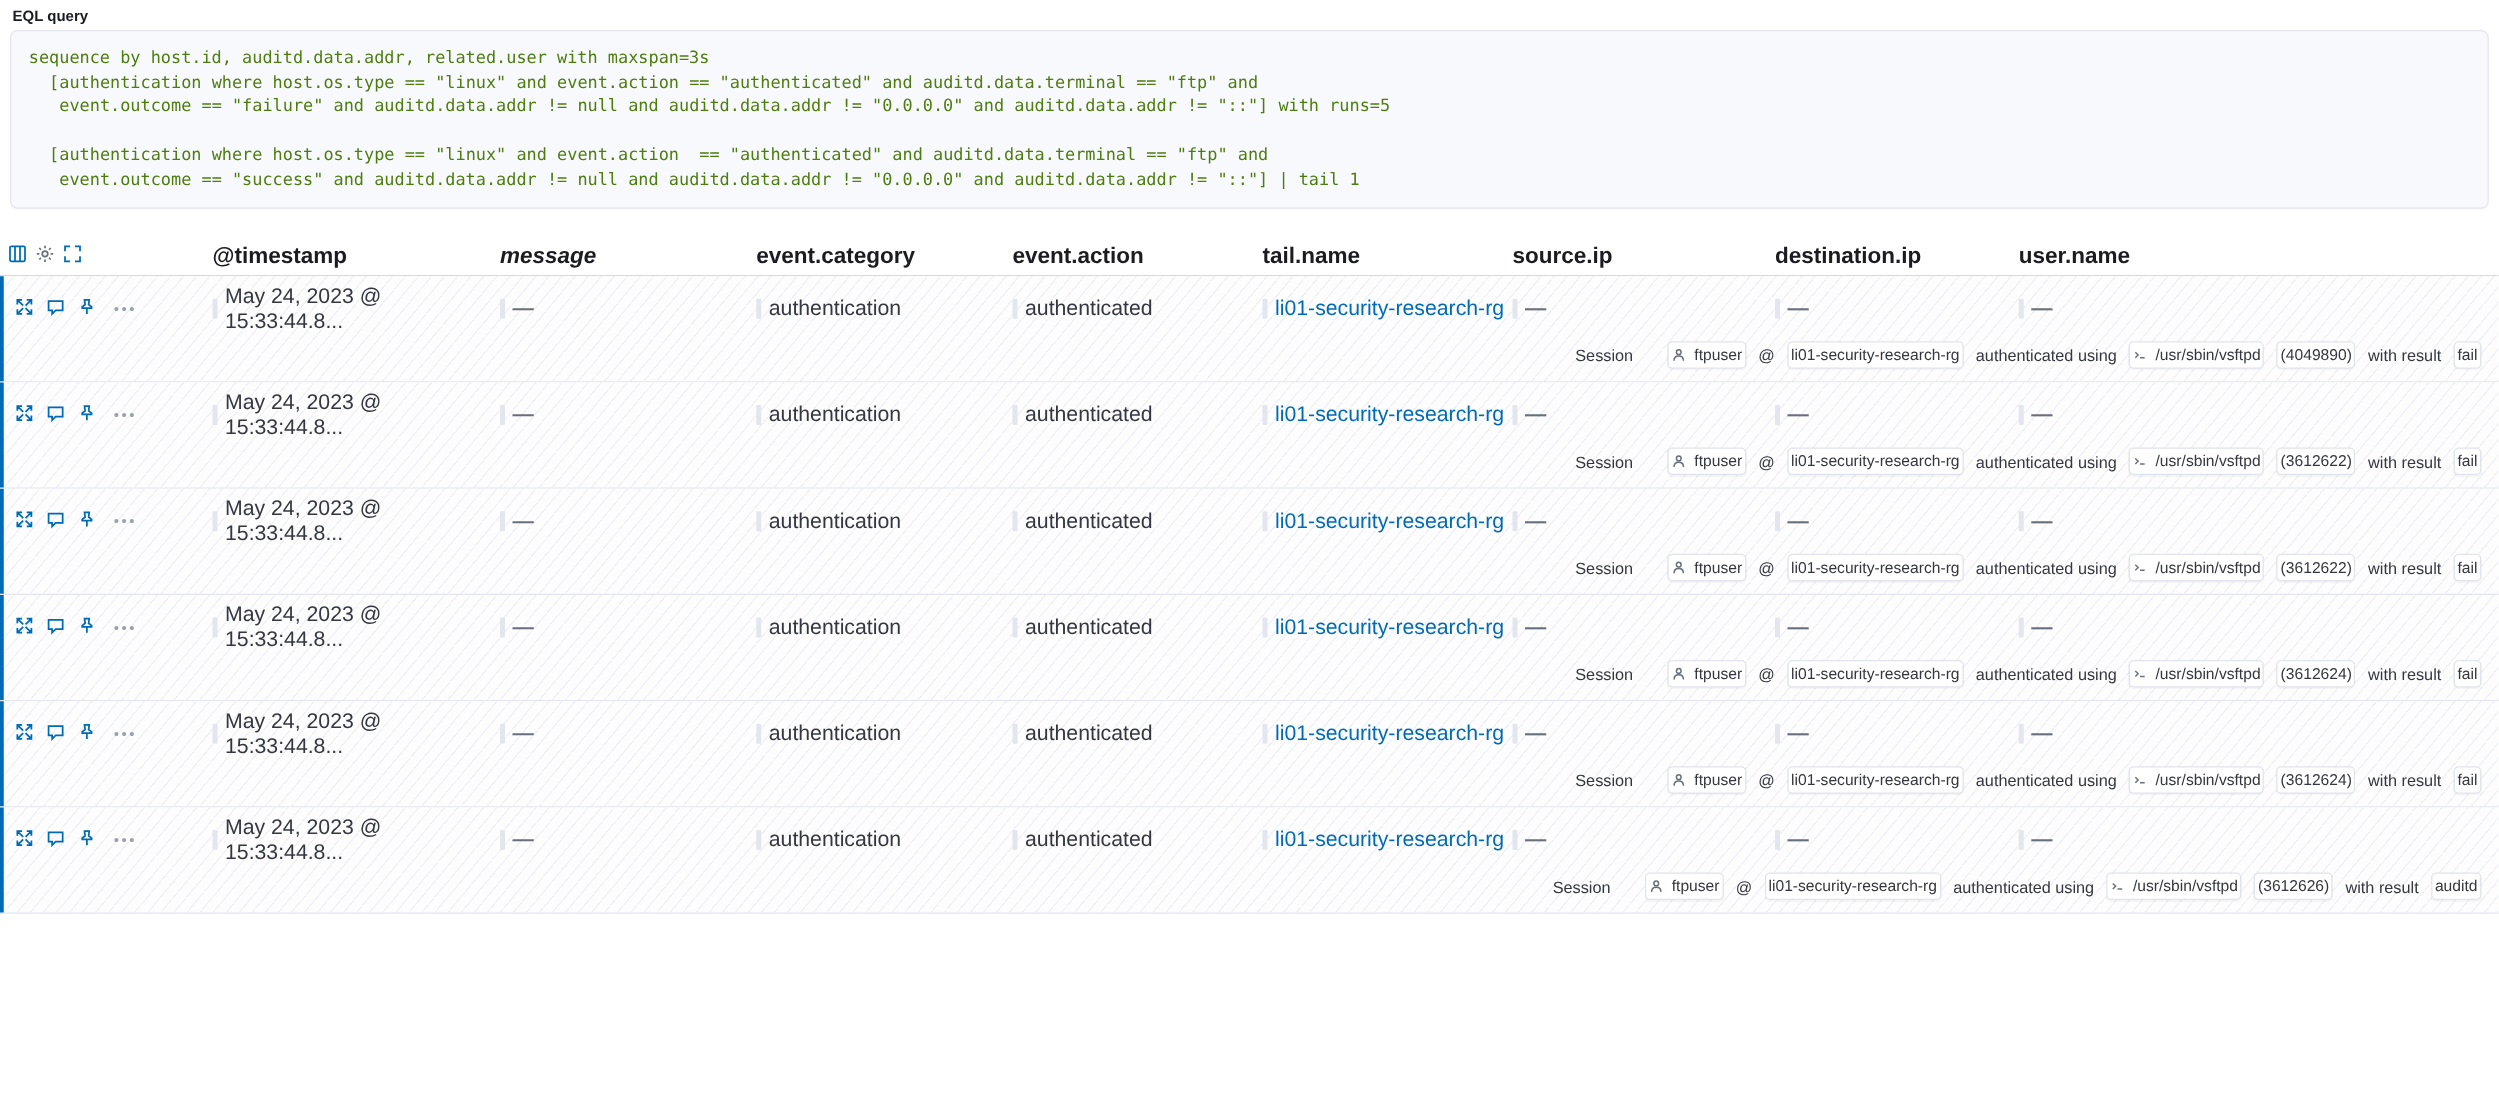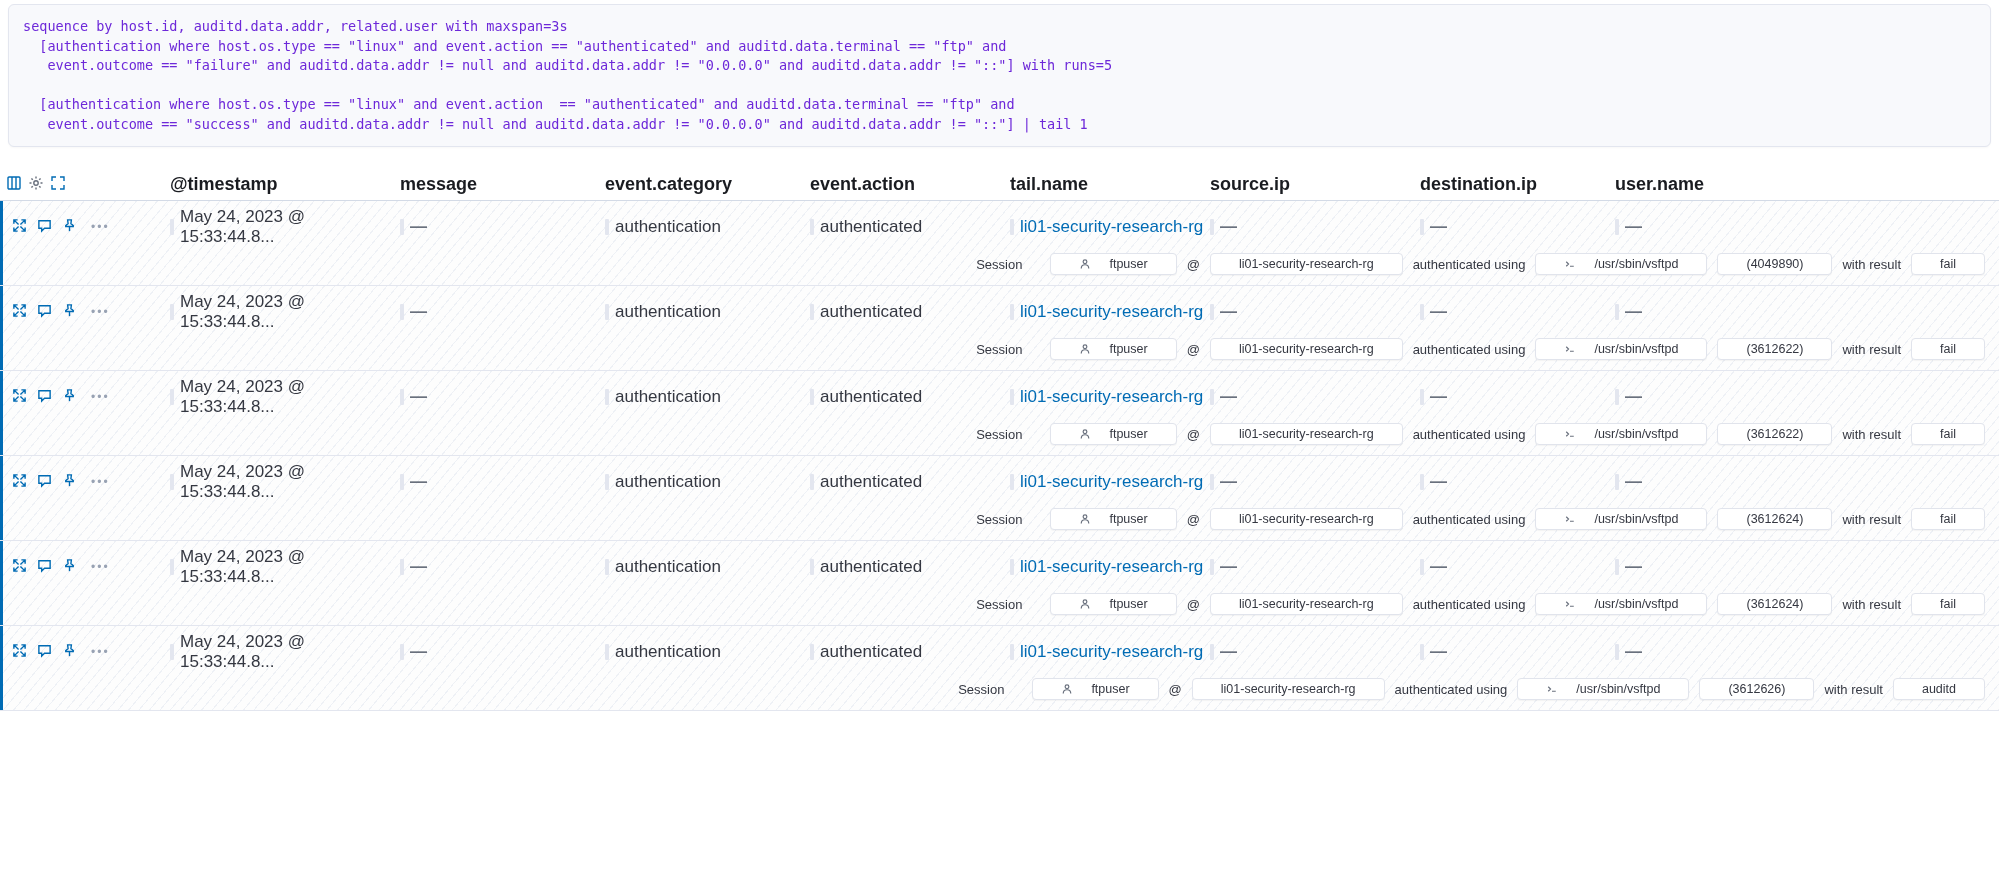--- a/index.html
+++ b/index.html
@@ -10,21 +10,21 @@
 .query-label { font-weight: 700; font-size: 12px; color: #1a1c21; padding: 2px 0 4px 2px; }
 .query-box {
   background: #f8f9fc;
   border: 1px solid #e3e6ef;
   border-radius: 6px;
   padding: 12px 14px;
   font-family: Menlo, Consolas, monospace;
   font-size: 13.5px;
   line-height: 1.45;
   white-space: pre-wrap;
-  color: #6d28d9;
+  color: #4d7c0f;
   box-shadow: 0 1px 2px rgba(0,0,0,0.03);
 }
 
 .table-wrap { margin-top: 22px; }
 .header-row {
   display: flex;
   align-items: center;
   border-bottom: 1px solid #d3dae6;
   height: 32px;
 }
@@ -33,21 +33,21 @@
   align-items: center;
   gap: 6px;
   padding: 0 6px;
   width: 170px;
   flex: 0 0 170px;
 }
 .toolbar svg { width: 16px; height: 16px; stroke: #006bb4; fill: none; stroke-width: 1.4; }
 .toolbar .gear svg { stroke: #69707d; }
 .col-head { font-weight: 700; font-size: 18px; color: #1a1c21; }
 .c-ts   { width: 230px; flex: 0 0 230px; }
-.c-msg  { width: 205px; flex: 0 0 205px; }
+.c-msg  { width: 205px; flex: 0 0 205px; font-style: italic; }
 .c-cat  { width: 205px; flex: 0 0 205px; }
 .c-act  { width: 200px; flex: 0 0 200px; }
 .c-host { width: 200px; flex: 0 0 200px; }
 .c-sip  { width: 210px; flex: 0 0 210px; }
 .c-dip  { width: 195px; flex: 0 0 195px; }
 .c-usr  { width: 180px; flex: 0 0 180px; }
 
 .row-group {
   border-bottom: 1px solid #e3e6ef;
   background-color: #fdfdfd;
@@ -92,39 +92,40 @@
   gap: 10px;
   padding: 6px 14px 10px 0;
   font-size: 13px;
   color: #343741;
   flex-wrap: nowrap;
 }
 .sess-label { color: #343741; margin-right: 18px; }
 .chip {
   display: inline-flex;
   align-items: center;
-  gap: 18px;
+  gap: 6px;
   background: #fff;
   border: 1px solid #e1e4ec;
   border-radius: 4px;
-  padding: 3px 28px;
+  padding: 3px 2px;
   font-size: 12.5px;
   color: #343741;
   box-shadow: 0 1px 1px rgba(0,0,0,0.04);
 }
 .chip svg { width: 12px; height: 12px; stroke: #69707d; fill: none; stroke-width: 1.6; }
 .plain { color: #343741; }
 .at { color: #343741; }
 </style>
 </head>
 <body>
 
 <div class="page">
 
   <div class="query-section">
+    <div class="query-label">EQL query</div>
     <div class="query-box">sequence by host.id, auditd.data.addr, related.user with maxspan=3s
   [authentication where host.os.type == "linux" and event.action == "authenticated" and auditd.data.terminal == "ftp" and
    event.outcome == "failure" and auditd.data.addr != null and auditd.data.addr != "0.0.0.0" and auditd.data.addr != "::"] with runs=5
 
   [authentication where host.os.type == "linux" and event.action  == "authenticated" and auditd.data.terminal == "ftp" and
    event.outcome == "success" and auditd.data.addr != null and auditd.data.addr != "0.0.0.0" and auditd.data.addr != "::"] | tail 1</div>
   </div>
 
   <div class="table-wrap">
     <div class="header-row">

